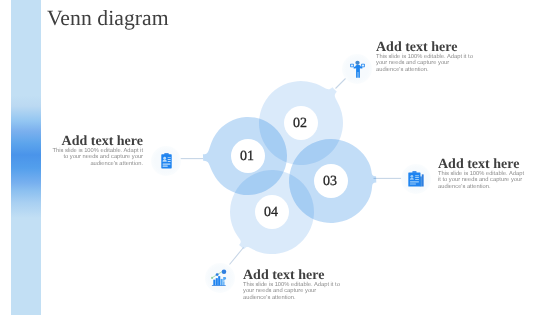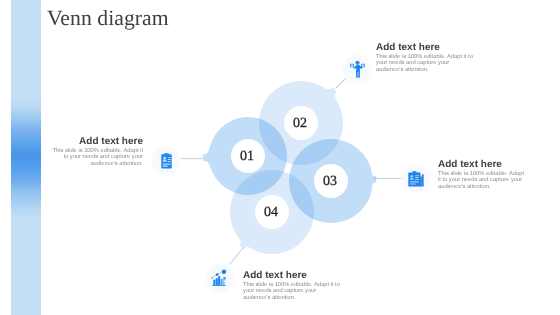--- a/index.html
+++ b/index.html
@@ -6,21 +6,21 @@
   body{width:560px;height:315px;background:#fff;font-family:"Liberation Sans",sans-serif;overflow:hidden;position:relative;-webkit-font-smoothing:antialiased;text-rendering:geometricPrecision;}
   .slide{position:absolute;left:0;top:0;width:560px;height:315px;background:#fff;}
   .leftbar{position:absolute;left:11px;top:0;width:30px;height:315px;
     background:linear-gradient(to bottom,
       #c2dff4 0%, #c2dff4 30.2%, #bbd9f2 33.7%, #93c6f2 38.4%, #7bb0ee 41.6%,
       #5da5ec 45.4%, #4a94ea 49.2%, #539fec 53.3%, #78b0ef 58.1%, #8cc0f0 60.6%,
       #a9d0f2 64.4%, #c2dff4 69.2%, #c2dff4 100%);}
   .title{position:absolute;left:47px;top:6px;font-family:"Liberation Serif",serif;font-size:21.7px;color:#3f3f3f;letter-spacing:0.05px;}
   .vennsvg{position:absolute;left:0;top:0;}
   .callout{position:absolute;}
-  .co-head{font-family:Liberation Sans, sans-serif;font-weight:bold;font-size:10px;color:#3f3f3f;line-height:9px;letter-spacing:0;}
+  .co-head{font-family:Liberation Serif, serif;font-weight:bold;font-size:14px;color:#3f3f3f;line-height:9px;letter-spacing:0;}
   .co-body{font-family:"Liberation Sans",sans-serif;font-size:5.75px;color:#8a8a8a;line-height:6.3px;margin-top:2.2px;}
   .iconwrap{position:absolute;width:30px;height:30px;border-radius:50%;background:radial-gradient(circle at 50% 50%, #f6fafd 0%, #f6fafd 52%, #fbfdfe 74%, #ffffff 90%);display:flex;align-items:center;justify-content:center;}
 </style>
 </head>
 <body>
 
 <div class="slide">
   <div class="leftbar"></div>
   <div class="title">Venn diagram</div>
 

